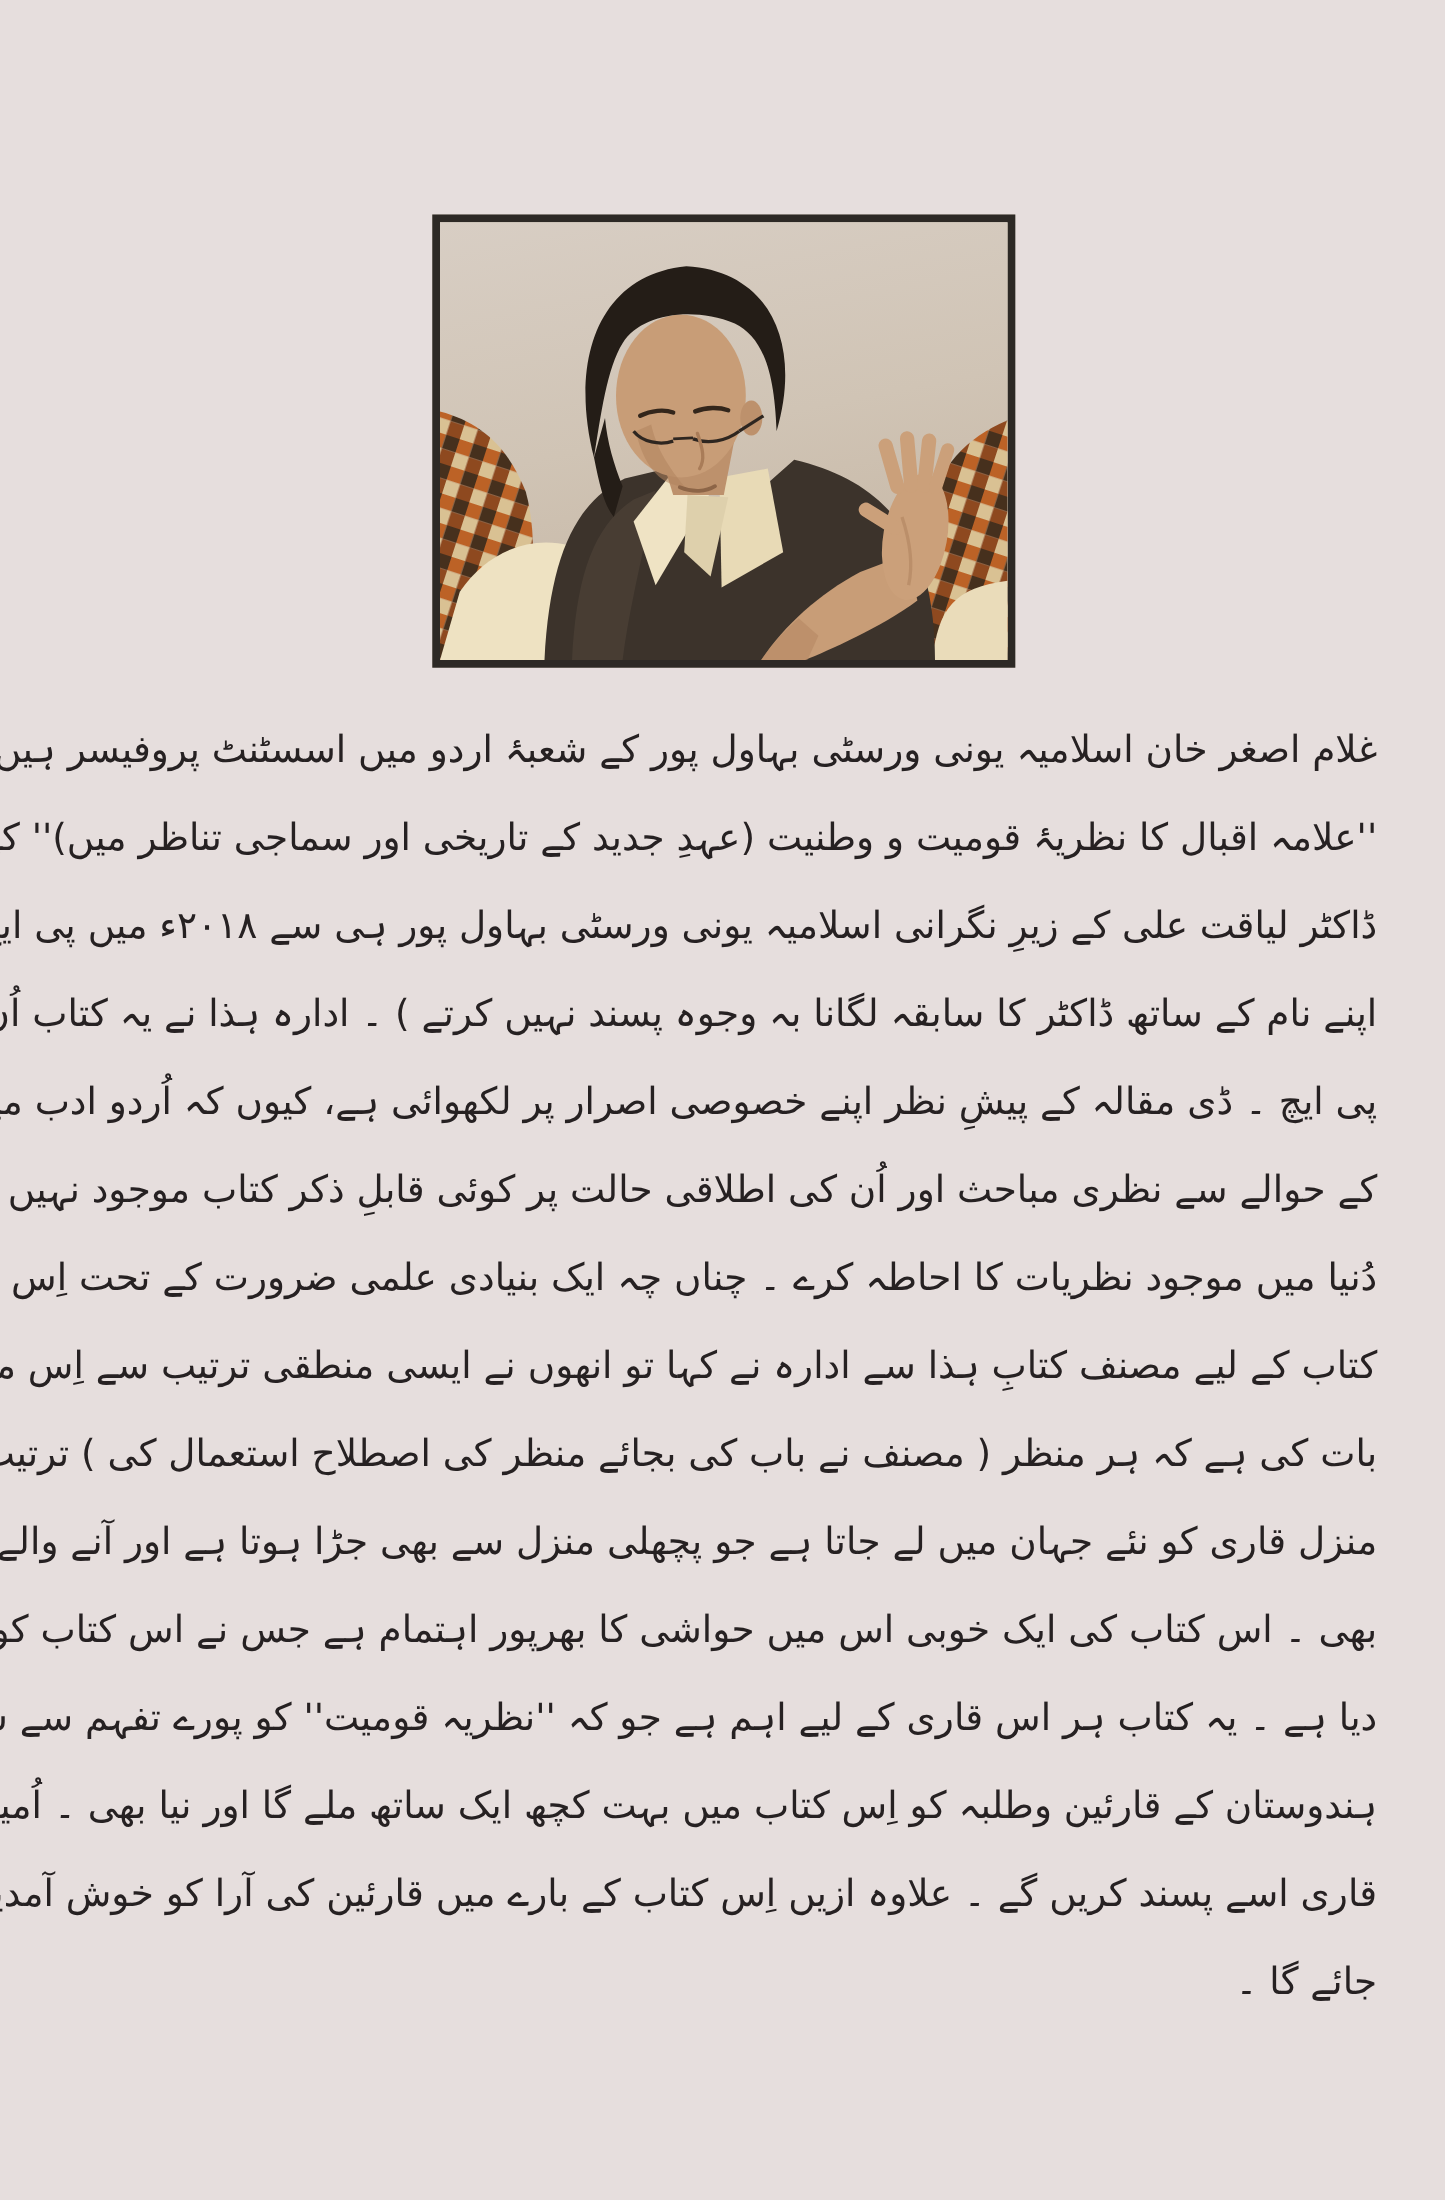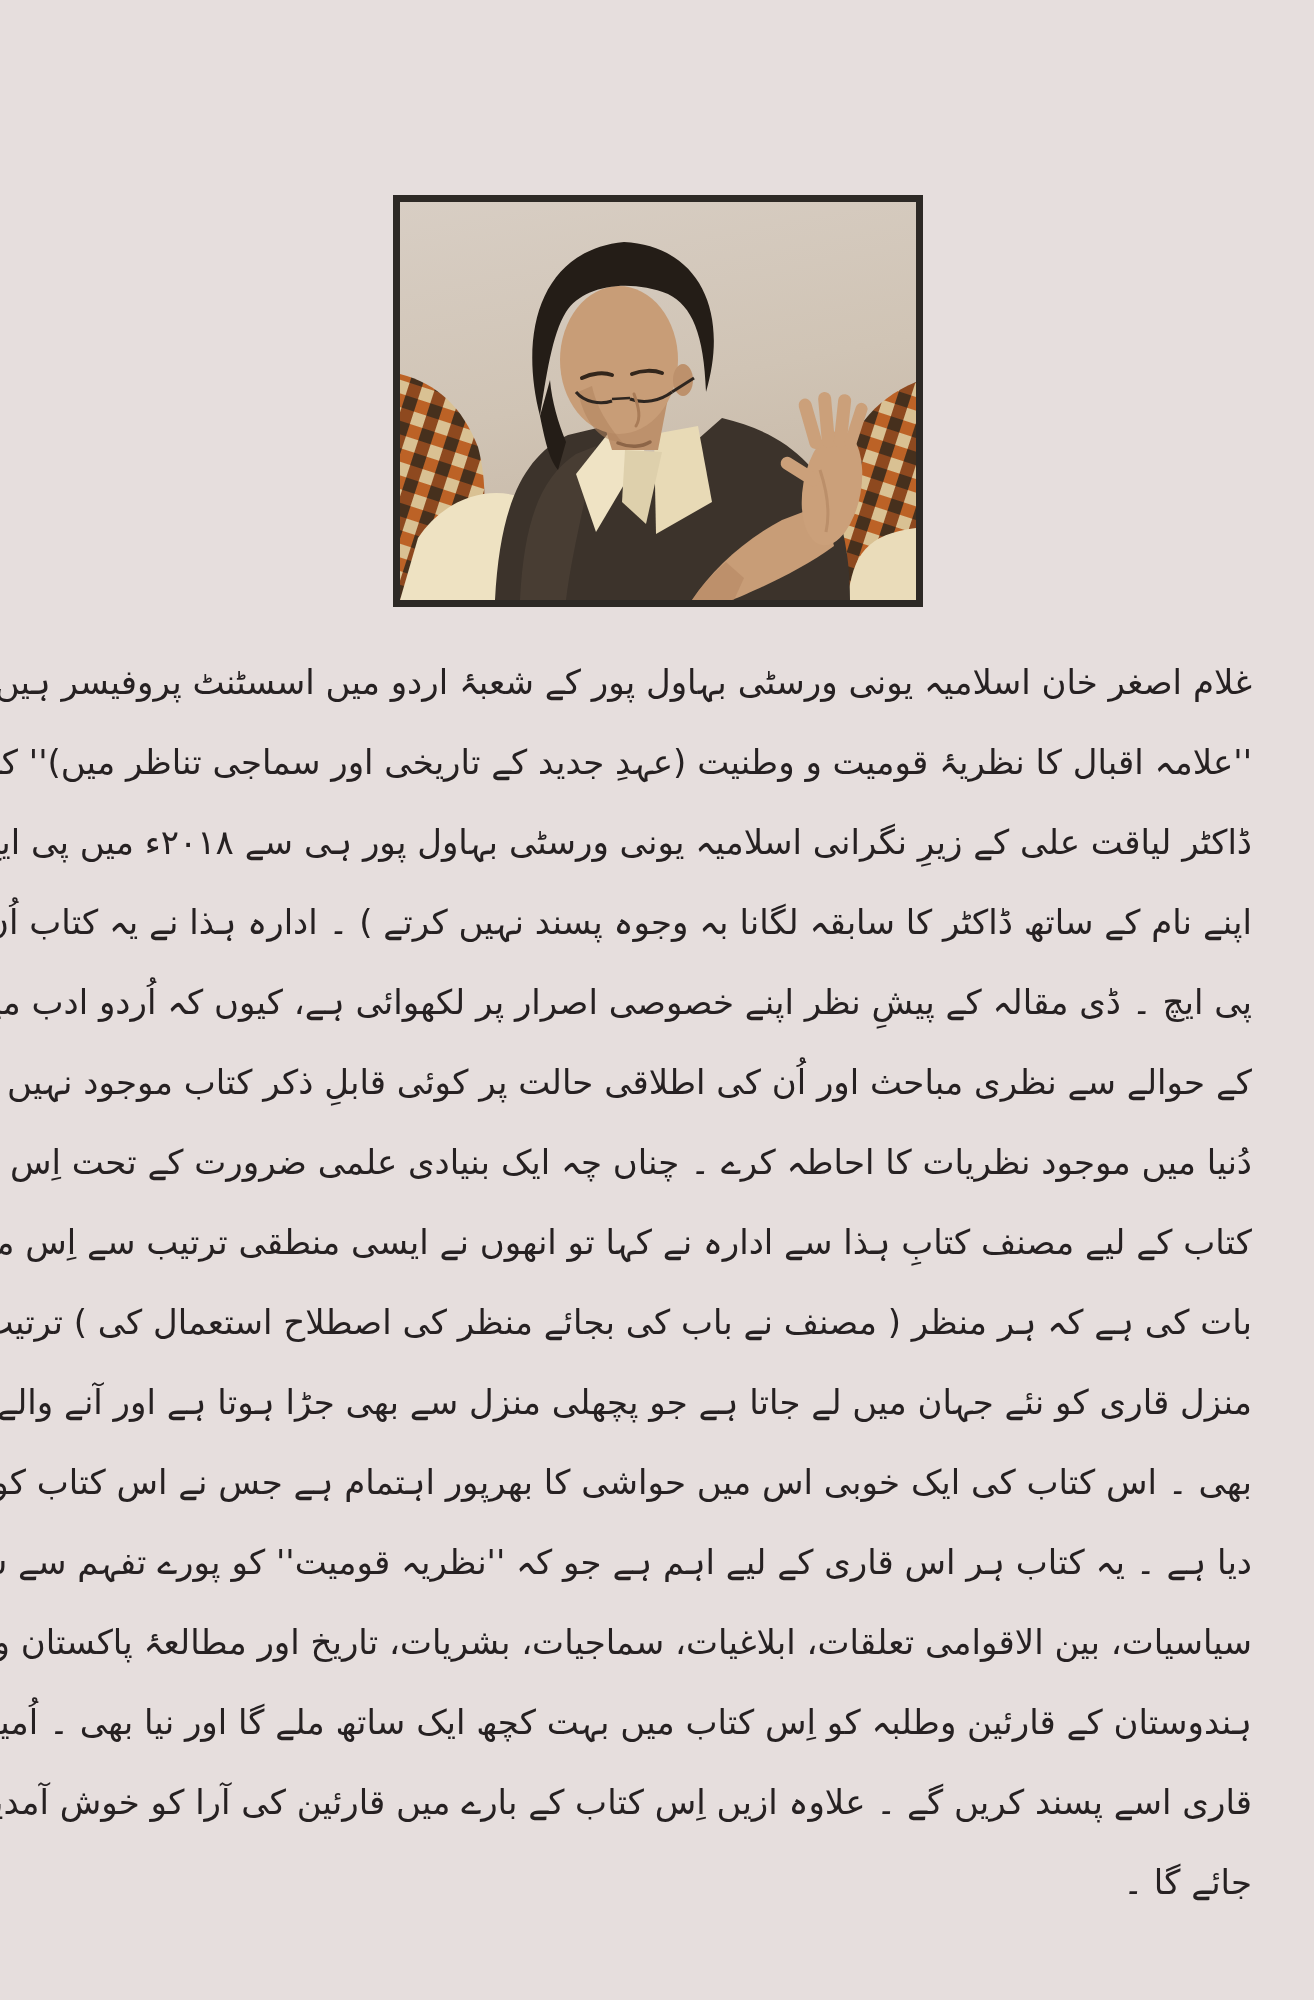--- a/index.html
+++ b/index.html
@@ -136,19 +136,18 @@
     <div class="t-line">ڈاکٹر لیاقت علی کے زیرِ نگرانی اسلامیہ یونی ورسٹی بہاول پور ہی سے ۲۰۱۸ء میں پی ایچ ۔ ڈی کیا ۔ تاہم</div>
     <div class="t-line">اپنے نام کے ساتھ ڈاکٹر کا سابقہ لگانا بہ وجوہ پسند نہیں کرتے ) ۔ ادارہ ہذا نے یہ کتاب اُن کے</div>
     <div class="t-line">پی ایچ ۔ ڈی مقالہ کے پیشِ نظر اپنے خصوصی اصرار پر لکھوائی ہے، کیوں کہ اُردو ادب میں نظریۂ قومیت</div>
     <div class="t-line">کے حوالے سے نظری مباحث اور اُن کی اطلاقی حالت پر کوئی قابلِ ذکر کتاب موجود نہیں ہے جو پوری</div>
     <div class="t-line">دُنیا میں موجود نظریات کا احاطہ کرے ۔ چناں چہ ایک بنیادی علمی ضرورت کے تحت اِس موضوع پر</div>
     <div class="t-line">کتاب کے لیے مصنف کتابِ ہذا سے ادارہ نے کہا تو انھوں نے ایسی منطقی ترتیب سے اِس موضوع پر</div>
     <div class="t-line">بات کی ہے کہ ہر منظر ( مصنف نے باب کی بجائے منظر کی اصطلاح استعمال کی ) ترتیب وار منزل بہ</div>
     <div class="t-line">منزل قاری کو نئے جہان میں لے جاتا ہے جو پچھلی منزل سے بھی جڑا ہوتا ہے اور آنے والے منظر سے</div>
     <div class="t-line">بھی ۔ اس کتاب کی ایک خوبی اس میں حواشی کا بھرپور اہتمام ہے جس نے اس کتاب کو وقیع اور مستند بنا</div>
     <div class="t-line">دیا ہے ۔ یہ کتاب ہر اس قاری کے لیے اہم ہے جو کہ ''نظریہ قومیت'' کو پورے تفہم سے سمجھنا چاہے ۔</div>
-    <div class="t-line">سیاسیات، بین الاقوامی تعلقات، ابلاغیات، سماجیات، بشریات، تاریخ اور مطالعۂ پاکستان و</div>
     <div class="t-line">ہندوستان کے قارئین وطلبہ کو اِس کتاب میں بہت کچھ ایک ساتھ ملے گا اور نیا بھی ۔ اُمید ہے کہ سنجیدہ</div>
     <div class="t-line">قاری اسے پسند کریں گے ۔ علاوہ ازیں اِس کتاب کے بارے میں قارئین کی آرا کو خوش آمدید کہا</div>
     <div class="t-line t-last">جائے گا ۔</div>
   </div>
 
 </div>
 
 </body></html>

